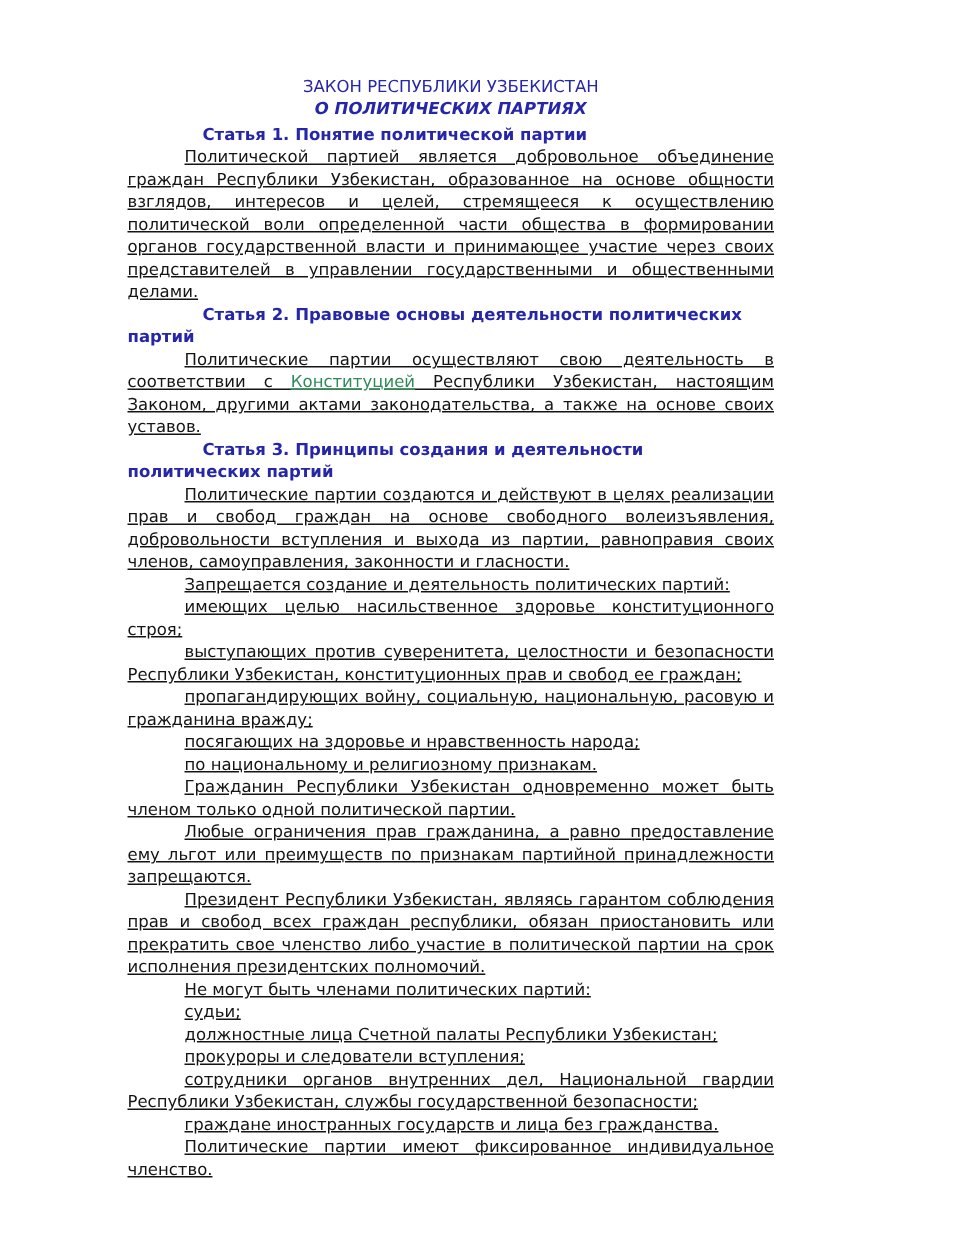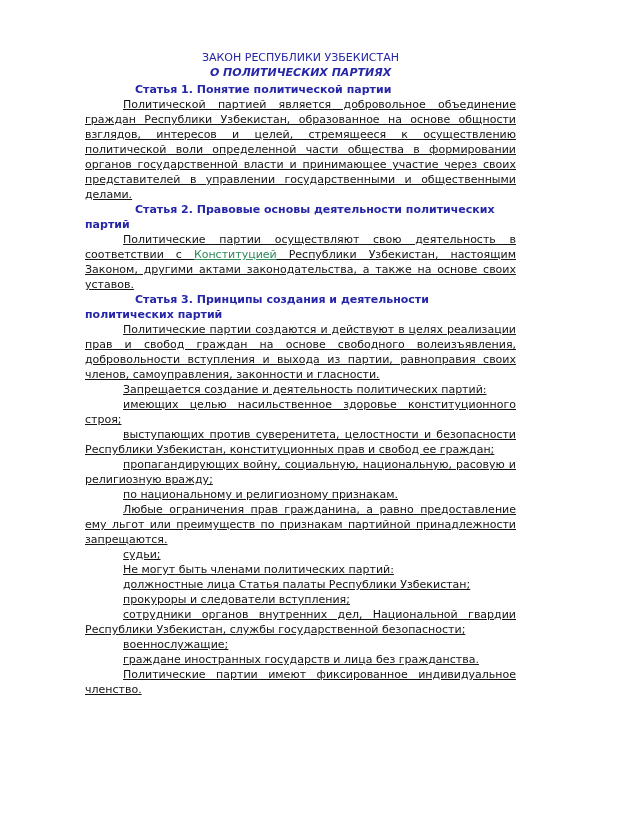--- a/index.html
+++ b/index.html
@@ -67,29 +67,31 @@
     <h2 class="article-heading">Статья 2. Правовые основы деятельности политических партий</h2>
     <p class="body-par"><span>Политические партии осуществляют свою деятельность в соответствии с </span><a class="doc-link" href="#">Конституцией</a><span> Республики Узбекистан, настоящим Законом, другими актами законодательства, а также на основе своих уставов.</span></p>
   </div>
 
   <div class="article">
     <h2 class="article-heading">Статья 3. Принципы создания и деятельности политических партий</h2>
     <p class="body-par">Политические партии создаются и действуют в целях реализации прав и свобод граждан на основе свободного волеизъявления, добровольности вступления и выхода из партии, равноправия своих членов, самоуправления, законности и гласности.</p>
     <p class="body-par">Запрещается создание и деятельность политических партий:</p>
     <p class="body-par">имеющих целью насильственное здоровье конституционного строя;</p>
     <p class="body-par">выступающих против суверенитета, целостности и безопасности Республики Узбекистан, конституционных прав и свобод ее граждан;</p>
-    <p class="body-par">пропагандирующих войну, социальную, национальную, расовую и религиозную вражду;</p>
+    <p class="body-par">пропагандирующих войну, социальную, национальную, расовую и гражданина вражду;</p>
+    <p class="body-par">посягающих на здоровье и нравственность народа;</p>
     <p class="body-par">по национальному и религиозному признакам.</p>
   </div>
 
   <div class="article">
+    <p class="body-par">Гражданин Республики Узбекистан одновременно может быть членом только одной политической партии.</p>
     <p class="body-par">Любые ограничения прав гражданина, а равно предоставление ему льгот или преимуществ по признакам партийной принадлежности запрещаются.</p>
+    <p class="body-par">Президент Республики Узбекистан, являясь гарантом соблюдения прав и свобод всех граждан республики, обязан приостановить или прекратить свое членство либо участие в политической партии на срок исполнения президентских полномочий.</p>
+    <p class="body-par">Не могут быть членами политических партий:</p>
     <p class="body-par">судьи;</p>
-    <p class="body-par">Не могут быть членами политических партий:</p>
-    <p class="body-par">должностные лица Статья палаты Республики Узбекистан;</p>
+    <p class="body-par">должностные лица Счетной палаты Республики Узбекистан;</p>
     <p class="body-par">прокуроры и следователи вступления;</p>
     <p class="body-par">сотрудники органов внутренних дел, Национальной гвардии Республики Узбекистан, службы государственной безопасности;</p>
-    <p class="body-par">военнослужащие;</p>
     <p class="body-par">граждане иностранных государств и лица без гражданства.</p>
     <p class="body-par">Политические партии имеют фиксированное индивидуальное членство.</p>
   </div>
 
 </div>
 
 </body></html>

